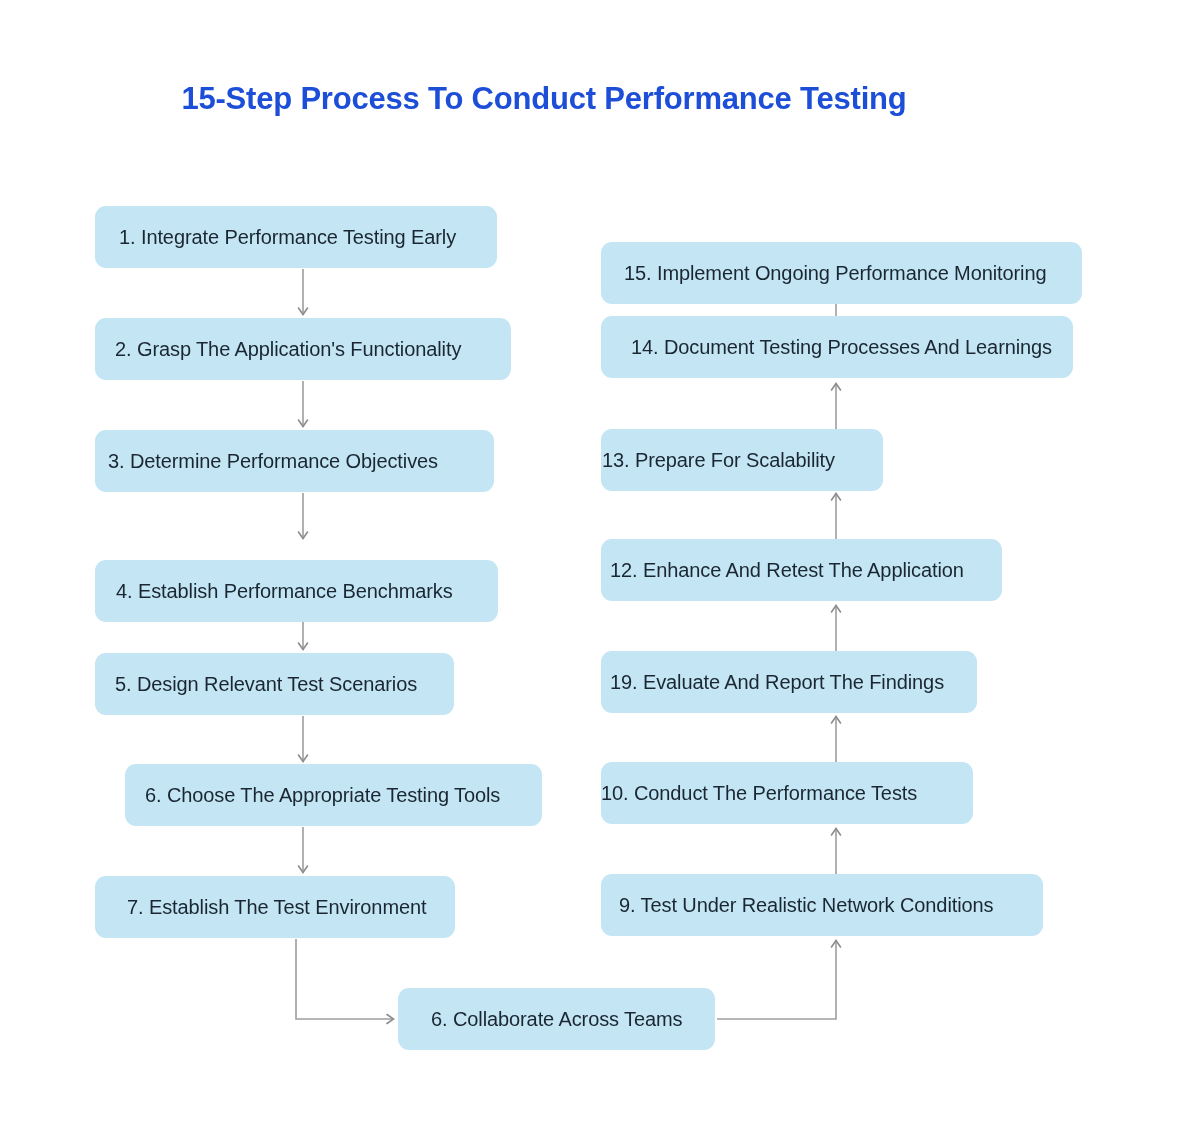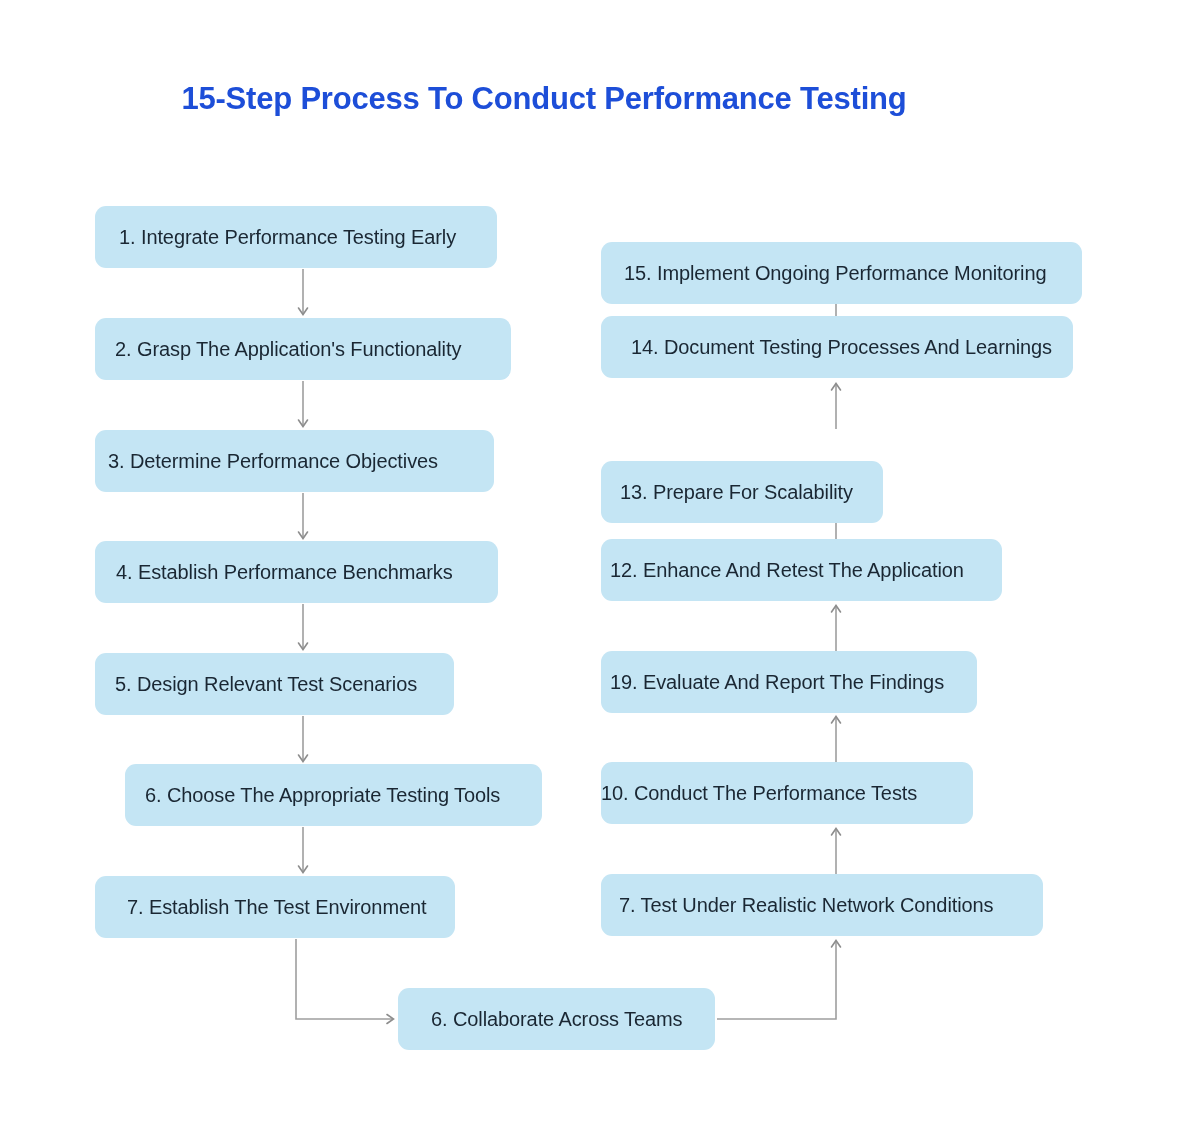--- a/index.html
+++ b/index.html
@@ -144,21 +144,21 @@
   </div>
 
   <div class="step-box" style="left:95px; top:318px; width:416px; height:62px; padding-left:20px;">
     <span class="step-label">2. Grasp The Application's Functionality</span>
   </div>
 
   <div class="step-box" style="left:95px; top:430px; width:399px; height:62px; padding-left:13px;">
     <span class="step-label">3.  Determine Performance Objectives</span>
   </div>
 
-  <div class="step-box" style="left:95px; top:541px; width:403px; height:62px; padding-left:21px;">
+  <div class="step-box" style="left:95px; top:560px; width:403px; height:62px; padding-left:21px;">
     <span class="step-label">4.  Establish Performance Benchmarks</span>
   </div>
 
   <div class="step-box" style="left:95px; top:653px; width:359px; height:62px; padding-left:20px;">
     <span class="step-label">5. Design Relevant Test Scenarios</span>
   </div>
 
   <div class="step-box" style="left:95px; top:764px; width:417px; height:62px; padding-left:20px;margin-left:30px;">
     <span class="step-label">6. Choose The Appropriate Testing Tools</span>
   </div>
@@ -172,33 +172,33 @@
   </div>
 
   <div class="step-box" style="left:601px; top:206px; width:481px; height:62px; padding-left:23px;margin-top:36px;">
     <span class="step-label">15.  Implement Ongoing Performance Monitoring</span>
   </div>
 
   <div class="step-box" style="left:601px; top:316px; width:472px; height:62px; padding-left:9px;justify-content:center;">
     <span class="step-label">14.  Document Testing Processes And Learnings</span>
   </div>
 
-  <div class="step-box" style="left:601px; top:429px; width:282px; height:62px; padding-left:19px;margin-top:32px;">
+  <div class="step-box" style="left:601px; top:429px; width:282px; height:62px; padding-left:1px;">
     <span class="step-label">13. Prepare For Scalability</span>
   </div>
 
   <div class="step-box" style="left:601px; top:539px; width:401px; height:62px; padding-left:9px;">
     <span class="step-label">12. Enhance And Retest The Application</span>
   </div>
 
   <div class="step-box" style="left:601px; top:651px; width:376px; height:62px; padding-left:9px;">
     <span class="step-label">19. Evaluate And Report The Findings</span>
   </div>
 
   <div class="step-box" style="left:601px; top:762px; width:372px; height:62px; ">
     <span class="step-label">10. Conduct The Performance Tests</span>
   </div>
 
   <div class="step-box" style="left:601px; top:874px; width:442px; height:62px; padding-left:18px;">
-    <span class="step-label">7. Test Under Realistic Network Conditions</span>
+    <span class="step-label">9. Test Under Realistic Network Conditions</span>
   </div>
 
 </div>
 
 </body></html>

